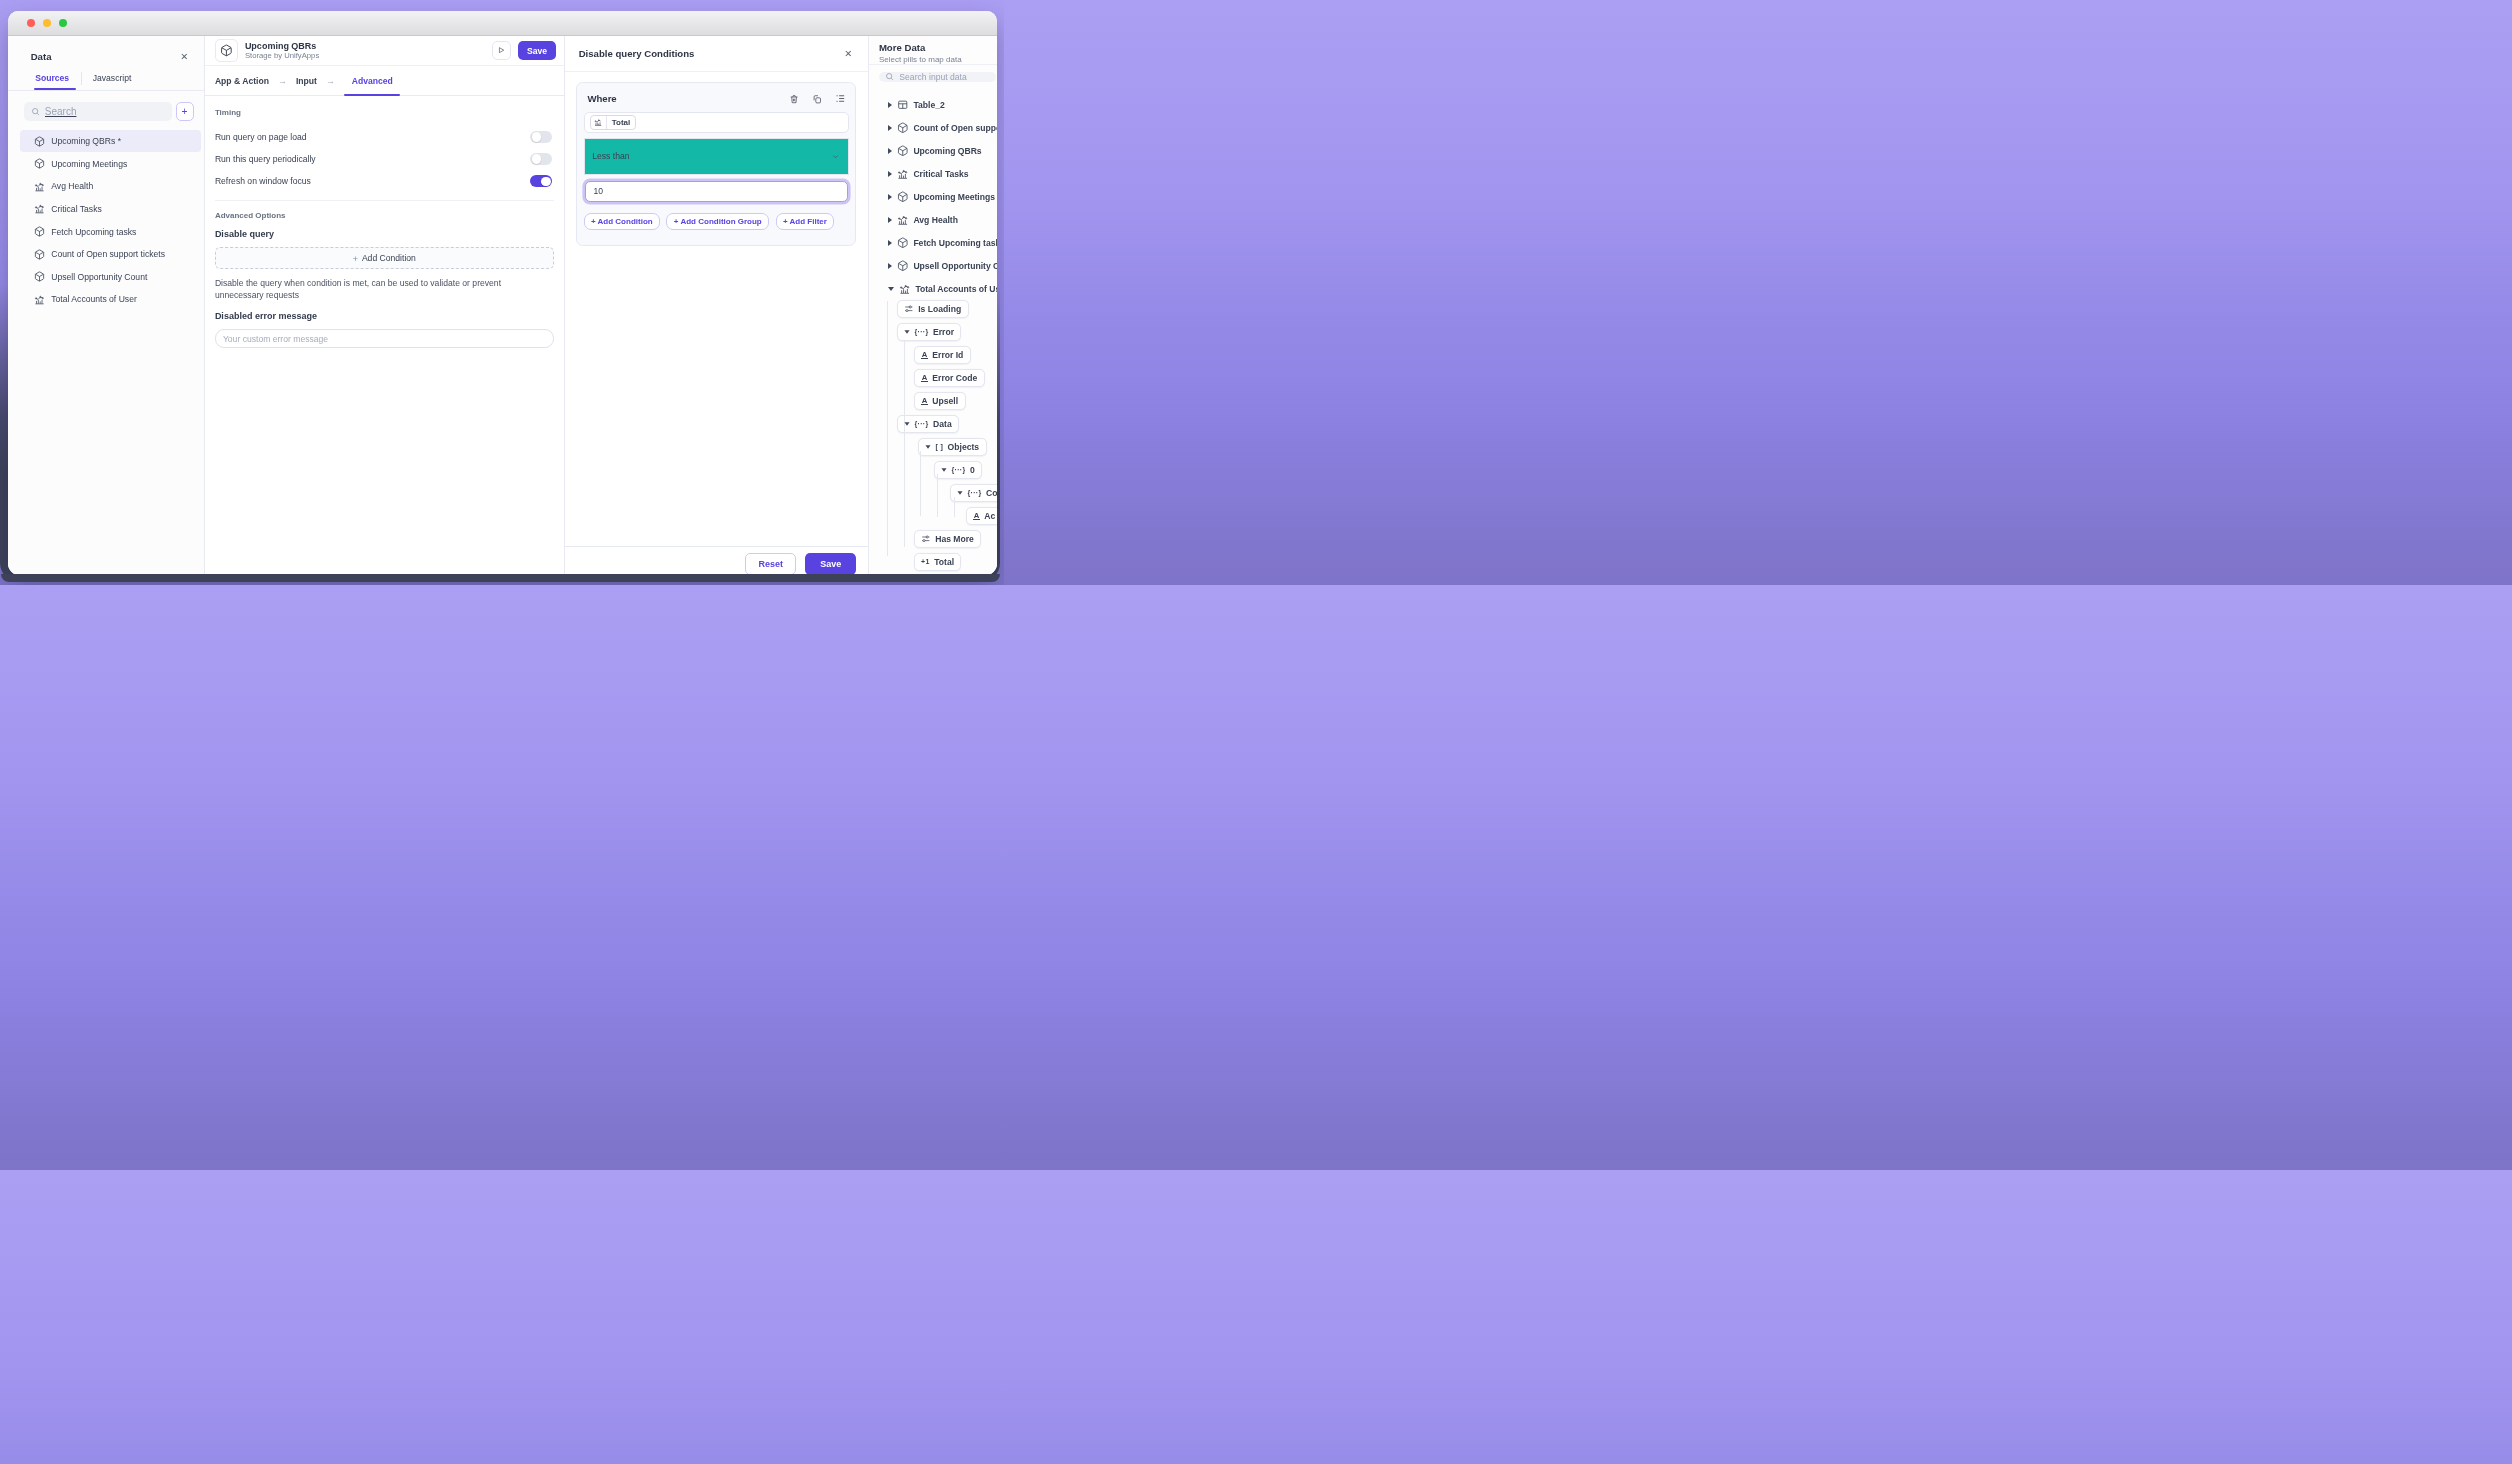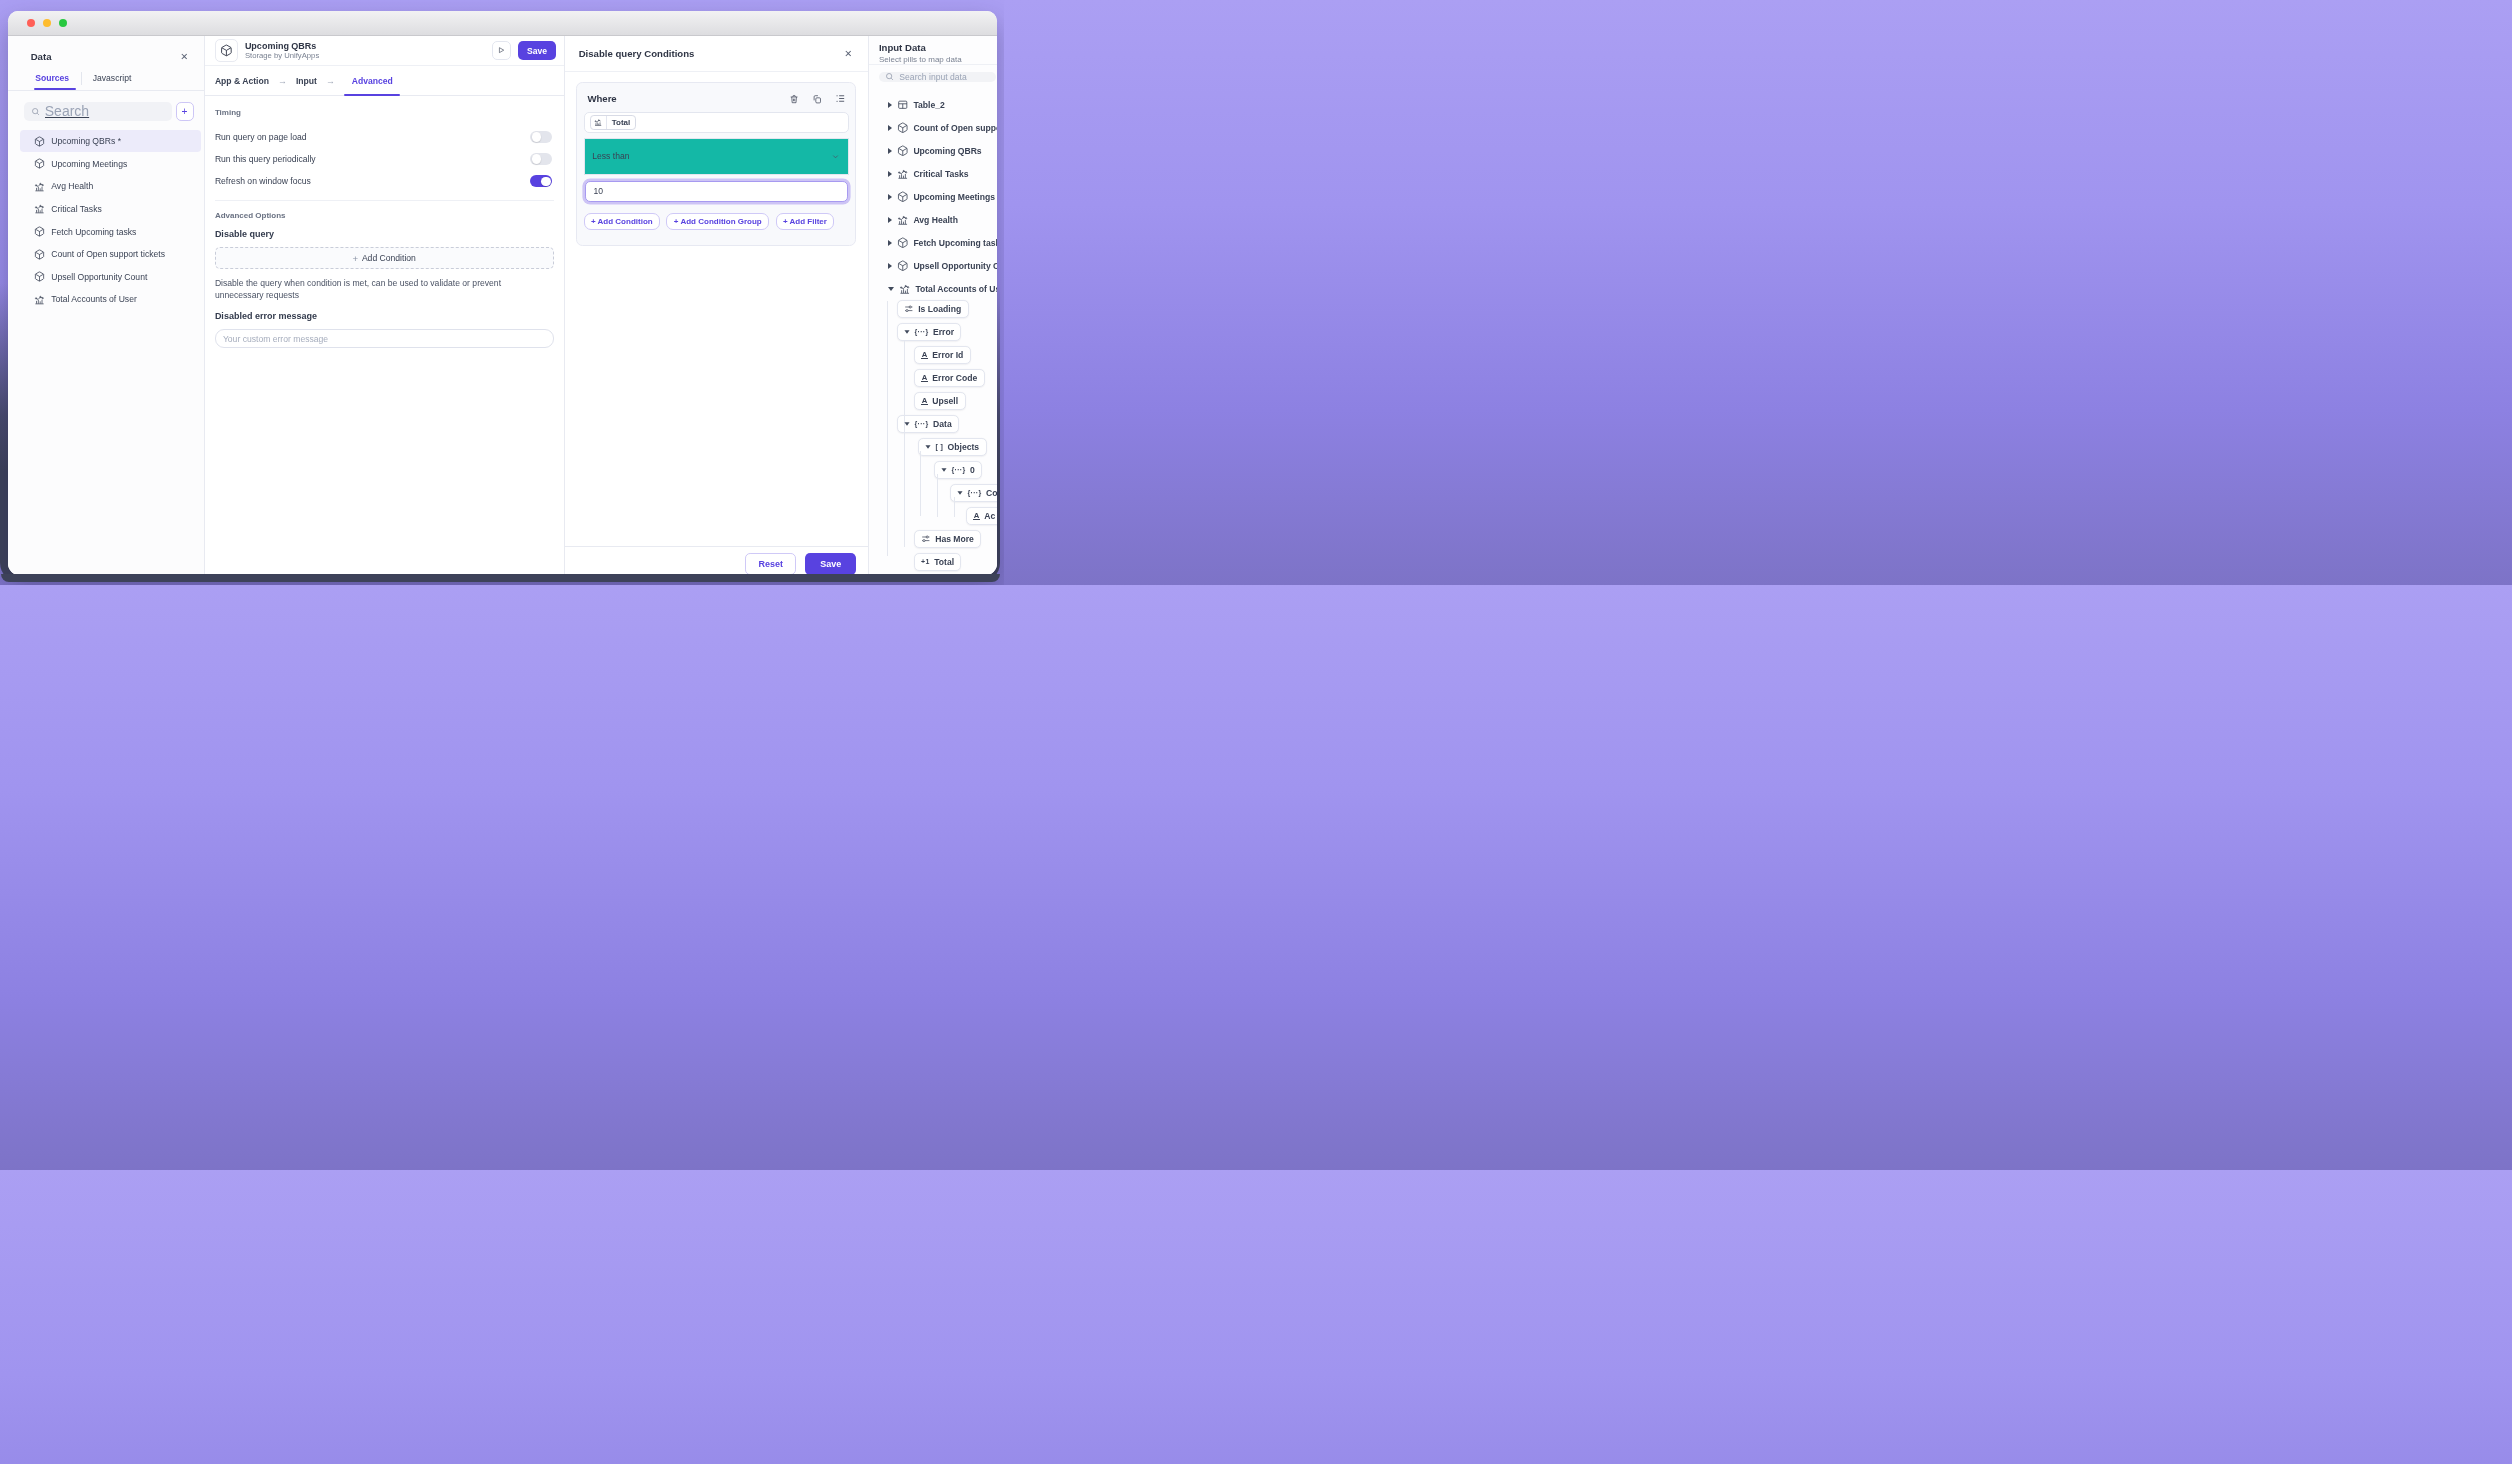--- a/index.html
+++ b/index.html
@@ -37,21 +37,21 @@
   .p-data .tabs{ display:flex; align-items:center; margin:10.2px 0 0 0; padding-left:27.5px; height:18px;
      border-bottom:0.6px solid #e8eaf1; position:relative;}
   .p-data .tab{ font-size:8.6px; color:#3a4254; padding-bottom:6.4px; position:relative;}
   .p-data .tab.active{ color:#5842e0; font-weight:700;}
   .p-data .tab.active::after{ content:""; position:absolute; left:-1.3px; bottom:-0.6px; width:42px; height:1.9px;
      border-radius:1.3px; background:#5842e0;}
   .p-data .tabdiv{ width:0.6px; height:12.8px; background:#e3e6ee; margin:0 11.5px 5.1px 11.5px;}
   .searchrow{ display:flex; gap:3.8px; padding:11px 10.2px 7.7px 16.6px; align-items:center;}
   .searchbox{ flex:1; display:flex; align-items:center; gap:5.1px; background:#f1f2f6; border-radius:5.1px;
      height:19px; padding:0 6.4px; color:#9aa3b5;}
-  .searchbox input{ border:0; outline:0; background:transparent; font-size:14px; width:100%; color:#3a4254;text-decoration:underline;}
+  .searchbox input{ border:0; outline:0; background:transparent; font-size:10px; width:100%; color:#3a4254;text-decoration:underline;}
   .searchbox input::placeholder{ color:#9aa3b5;}
   .addbtn{ width:18px; height:19px; border:0.6px solid #cdc6f6; border-radius:5.1px; background:#fff;
      color:#5842e0; font-size:10.2px; display:flex; align-items:center; justify-content:center; cursor:pointer;}
   .dlist{ padding-top:1.3px; }
   .ditem{ height:22px; margin:0.6px 2.6px 0.6px 12.8px; border-radius:3.8px; display:flex; align-items:center;
      gap:5.8px; padding-left:14px; font-size:8.6px; color:#3a4254; white-space:nowrap; overflow:hidden;}
   .ditem.selected{ background:#ecebfa;}
 
   
   .p-editor{ width:360px; border-right:0.6px solid #e8eaf1; background:#fff; display:flex; flex-direction:column;}
@@ -410,21 +410,21 @@
       </div>
 
       <div class="cfoot">
         <button class="resetbtn">Reset</button>
         <button class="savebtn2">Save</button>
       </div>
     </div>
 
     <div class="panel p-input">
       <div class="ihd">
-        <div class="t">Input Data</div>
+        <div class="t">More Data</div>
         <div class="s">Select pills to map data</div>
       </div>
       <div class="isearch">
         <span class="icn">
           <svg width="9" height="9" viewBox="0 0 24 24" fill="none" stroke="#8f97a8" stroke-width="2">
               <circle cx="11" cy="11" r="7"></circle>
               <line x1="16.5" y1="16.5" x2="21" y2="21"></line>
             </svg>
         </span>
         <input placeholder="Search input data" style="">

